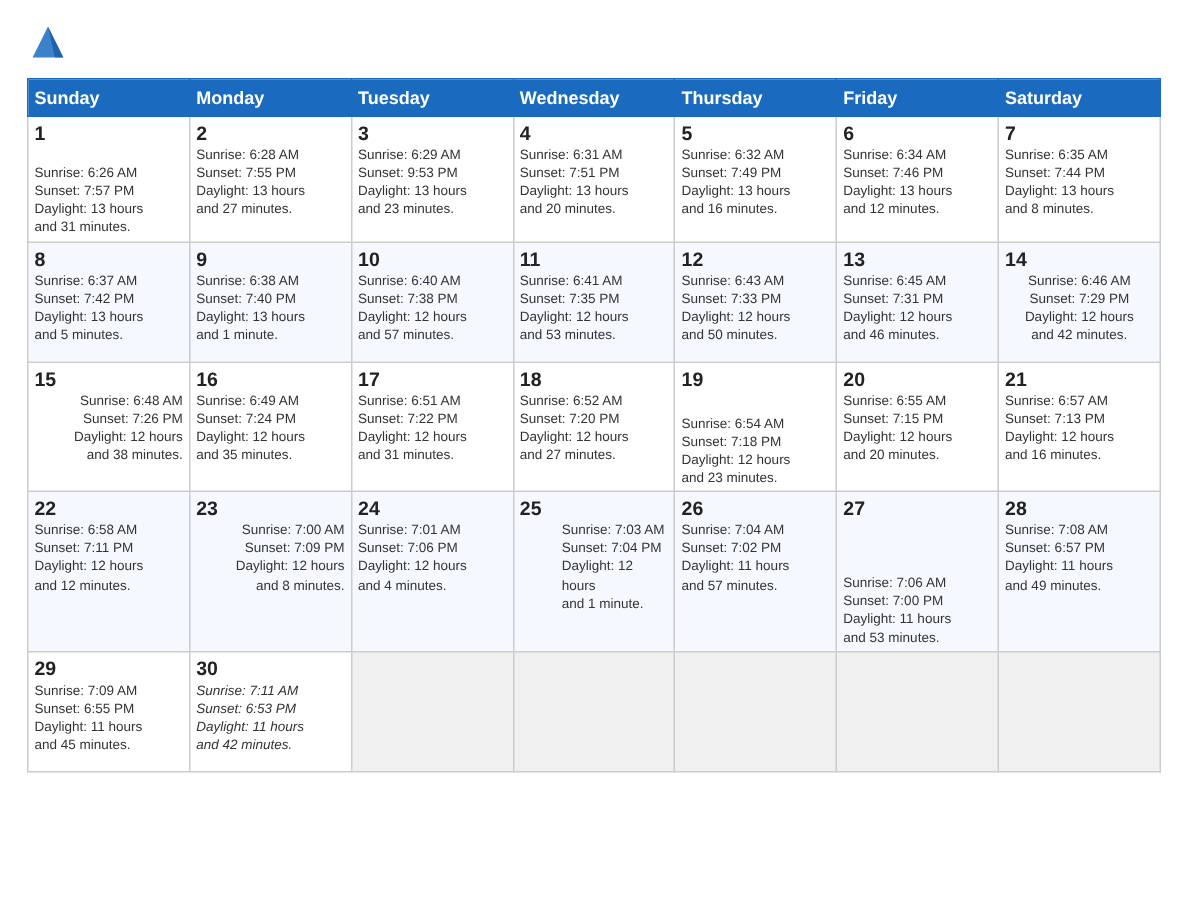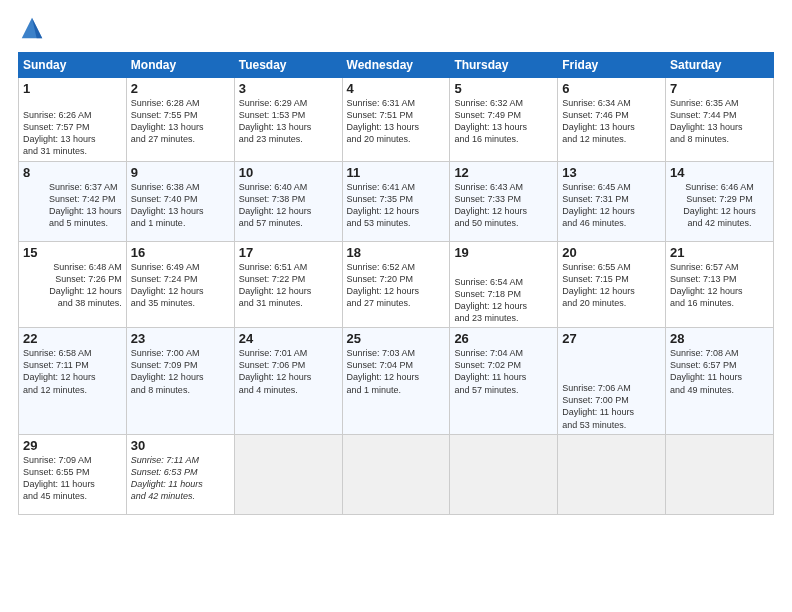--- a/index.html
+++ b/index.html
@@ -145,21 +145,21 @@
           <td>
             <span class="day-num">2</span>
             <div class="day-info" style="white-space: pre-line;">Sunrise: 6:28 AM
 Sunset: 7:55 PM
 Daylight: 13 hours
 and 27 minutes.</div>
           </td>
           <td>
             <span class="day-num">3</span>
             <div class="day-info" style="white-space: pre-line;">Sunrise: 6:29 AM
-Sunset: 1:53 PM
+Sunset: 9:53 PM
 Daylight: 13 hours
 and 23 minutes.</div>
           </td>
           <td>
             <span class="day-num">4</span>
             <div class="day-info" style="white-space: pre-line;">Sunrise: 6:31 AM
 Sunset: 7:51 PM
 Daylight: 13 hours
 and 20 minutes.</div>
           </td>
@@ -181,21 +181,21 @@
             <span class="day-num">7</span>
             <div class="day-info" style="white-space: pre-line;">Sunrise: 6:35 AM
 Sunset: 7:44 PM
 Daylight: 13 hours
 and 8 minutes.</div>
           </td>
         </tr>
         <tr>
           <td>
             <span class="day-num">8</span>
-            <div class="day-info" style="white-space: pre-line; margin-left: 26px;">Sunrise: 6:37 AM
+            <div class="day-info" style="white-space: pre-line;">Sunrise: 6:37 AM
 Sunset: 7:42 PM
 Daylight: 13 hours
 and 5 minutes.</div>
           </td>
           <td>
             <span class="day-num">9</span>
             <div class="day-info" style="white-space: pre-line;">Sunrise: 6:38 AM
 Sunset: 7:40 PM
 Daylight: 13 hours
 and 1 minute.</div>
@@ -290,35 +290,35 @@
         <tr>
           <td>
             <span class="day-num">22</span>
             <div class="day-info" style="white-space: pre-line;">Sunrise: 6:58 AM
 Sunset: 7:11 PM
 Daylight: 12 hours
 and 12 minutes.</div>
           </td>
           <td>
             <span class="day-num">23</span>
-            <div class="day-info" style="white-space: pre-line;">Sunrise: 7:00 AM
+            <div class="day-info" style="white-space: pre-line; text-align: right;">Sunrise: 7:00 AM
 Sunset: 7:09 PM
 Daylight: 12 hours
 and 8 minutes.</div>
           </td>
           <td>
             <span class="day-num">24</span>
             <div class="day-info" style="white-space: pre-line;">Sunrise: 7:01 AM
 Sunset: 7:06 PM
 Daylight: 12 hours
 and 4 minutes.</div>
           </td>
           <td>
             <span class="day-num">25</span>
-            <div class="day-info" style="white-space: pre-line;">Sunrise: 7:03 AM
+            <div class="day-info" style="white-space: pre-line; margin-left: 28px;">Sunrise: 7:03 AM
 Sunset: 7:04 PM
 Daylight: 12 hours
 and 1 minute.</div>
           </td>
           <td>
             <span class="day-num">26</span>
             <div class="day-info" style="white-space: pre-line;">Sunrise: 7:04 AM
 Sunset: 7:02 PM
 Daylight: 11 hours
 and 57 minutes.</div>

